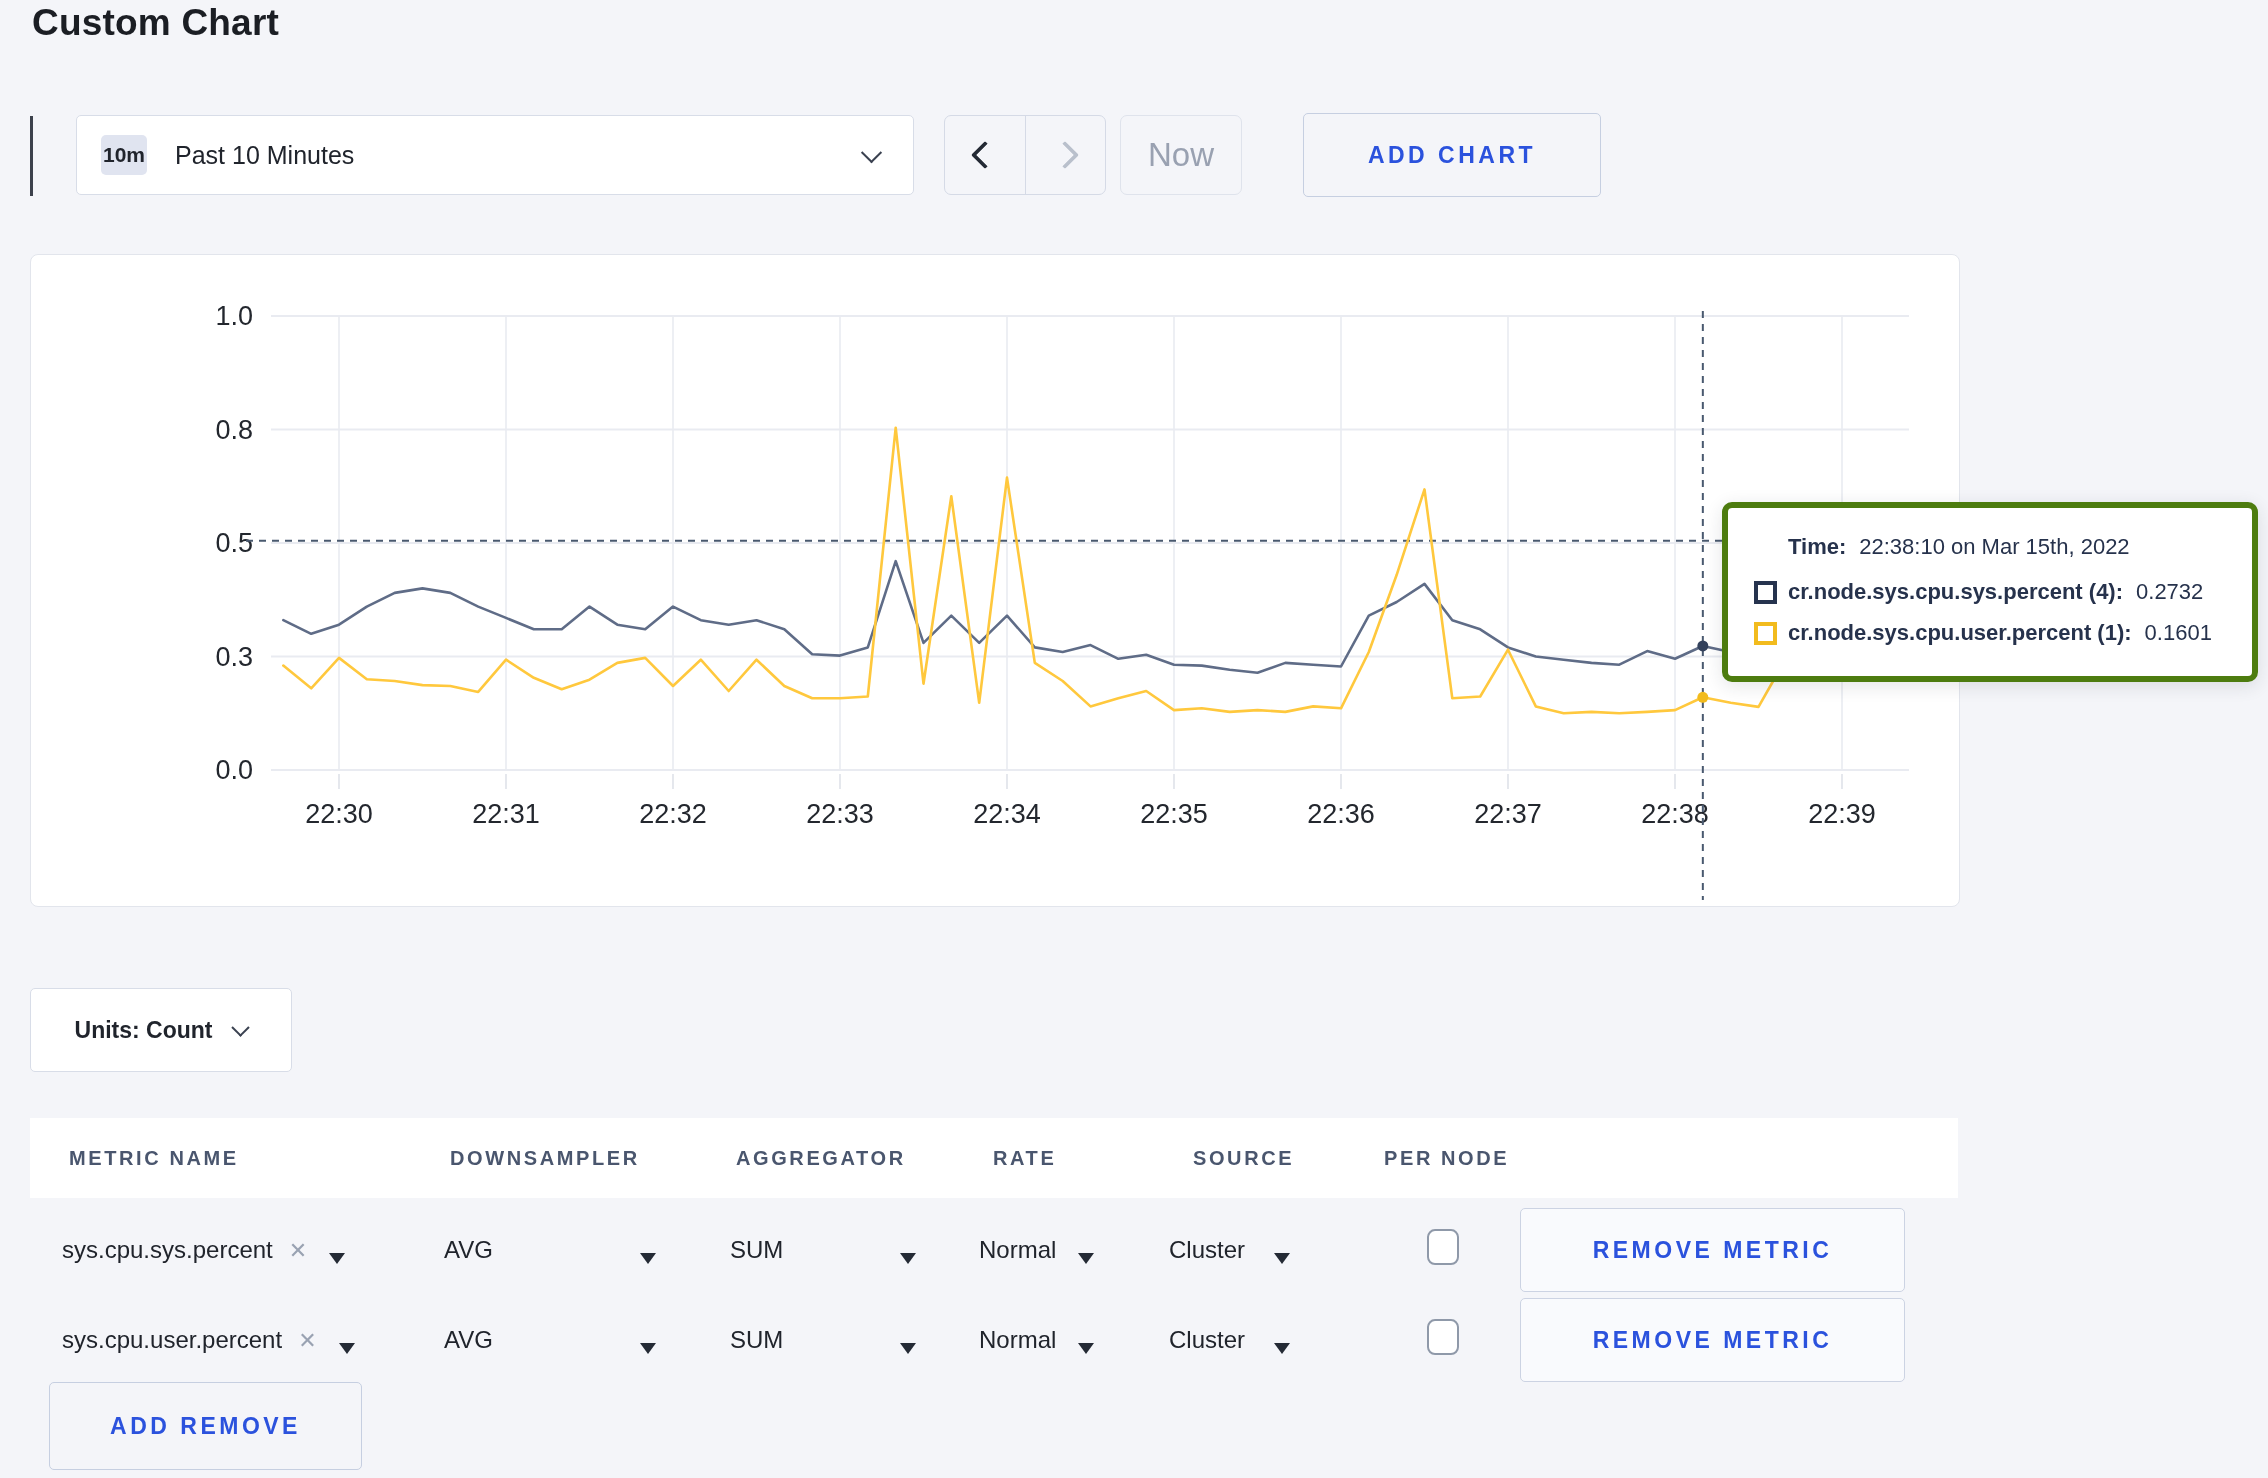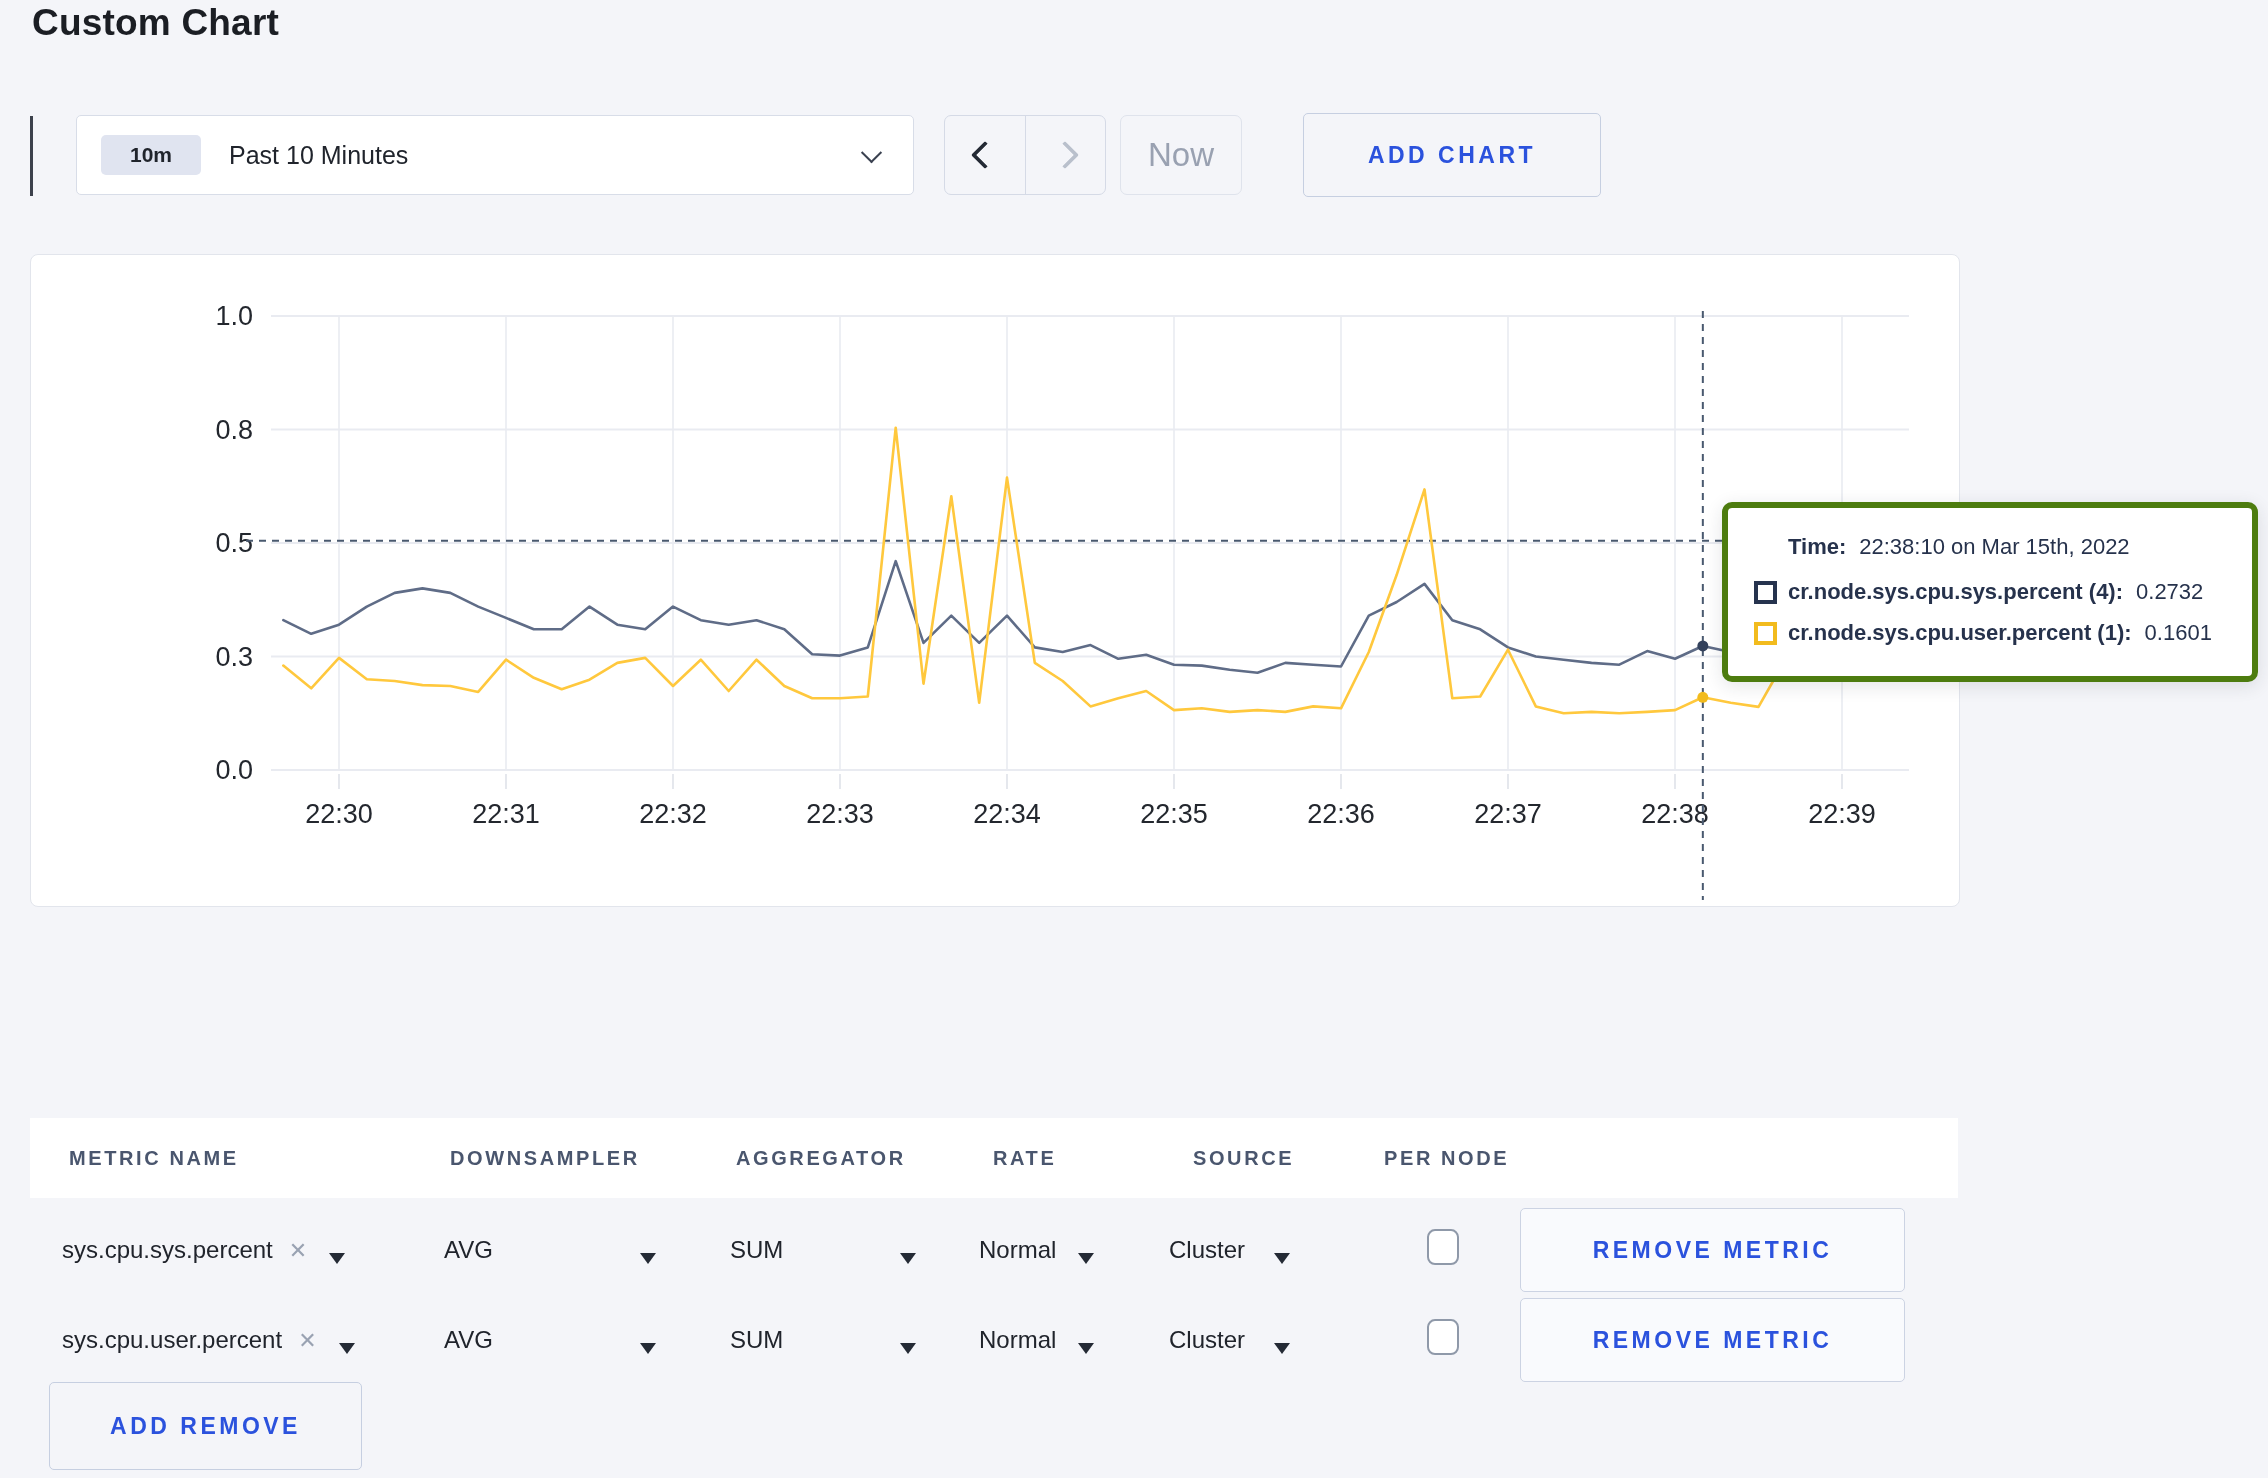--- a/index.html
+++ b/index.html
@@ -4,21 +4,21 @@
 <style>
   html,body{margin:0;padding:0;}
   body{background:#f4f5f9;font-family:"Liberation Sans",sans-serif;}
   .page{position:relative;width:2268px;height:1478px;background:#f4f5f9;overflow:hidden;}
 
   .page-title{position:absolute;left:32px;top:2px;font-size:37px;font-weight:600;color:#1b1e24;letter-spacing:.2px;}
 
   
   .toolbar-divider{position:absolute;left:30px;top:116px;width:3px;height:80px;background:#3c414c;}
   .time-dropdown{position:absolute;left:76px;top:115px;width:838px;height:80px;background:#fff;border:1px solid #d8dde8;border-radius:5px;display:flex;align-items:center;box-sizing:border-box;padding:0 34px 0 24px;cursor:pointer;}
-  .badge{background:#e0e4f0;color:#20242c;font-size:21px;font-weight:700;padding:8px 29px;border-radius:5px;}
+  .badge{background:#e0e4f0;color:#20242c;font-size:21px;font-weight:700;padding:8px 2px;border-radius:5px;}
   .dd-label{margin-left:28px;font-size:25px;color:#20242c;}
   .chev{margin-left:auto;width:13px;height:13px;border-right:2.5px solid #3a4150;border-bottom:2.5px solid #3a4150;transform:rotate(45deg) translate(-2px,-2px);}
   .chev.small{margin-left:22px;width:11px;height:11px;}
 
   .arrow-group{position:absolute;left:944px;top:115px;width:162px;height:80px;border:1px solid #d5dae6;border-radius:7px;display:flex;box-sizing:border-box;}
   .arrow{flex:1;display:flex;align-items:center;justify-content:center;background:transparent;border:none;cursor:pointer;}
   .arrow.prev{border-right:1px solid #d5dae6;}
   .chevL{width:16px;height:16px;border-left:4px solid #242a35;border-bottom:4px solid #242a35;transform:rotate(45deg);border-radius:2px;}
   .chevR{width:16px;height:16px;border-right:4px solid #b9c0cc;border-top:4px solid #b9c0cc;transform:rotate(45deg);border-radius:2px;}
   .now-btn{position:absolute;left:1120px;top:115px;width:122px;height:80px;border:1px solid #dfe3ec;border-radius:7px;background:transparent;color:#99a1b1;font-size:33px;font-family:inherit;cursor:default;}
@@ -154,20 +154,24 @@
       <span class="tt-label">cr.node.sys.cpu.sys.percent (4):</span>
       <span class="tt-value">0.2732</span>
     </div>
     <div class="tt-row">
       <span class="swatch" style="border-color: rgb(242, 187, 29);"></span>
       <span class="tt-label">cr.node.sys.cpu.user.percent (1):</span>
       <span class="tt-value">0.1601</span>
     </div>
   </div>
 
+  <div class="units-btn">
+    <span class="units-label">Units: Count</span>
+    <span class="chev small"></span>
+  </div>
 
   <div class="table-header">
     <span class="th c0">METRIC NAME</span>
     <span class="th c1">DOWNSAMPLER</span>
     <span class="th c2">AGGREGATOR</span>
     <span class="th c3">RATE</span>
     <span class="th c4">SOURCE</span>
     <span class="th c5">PER NODE</span>
   </div>
 

